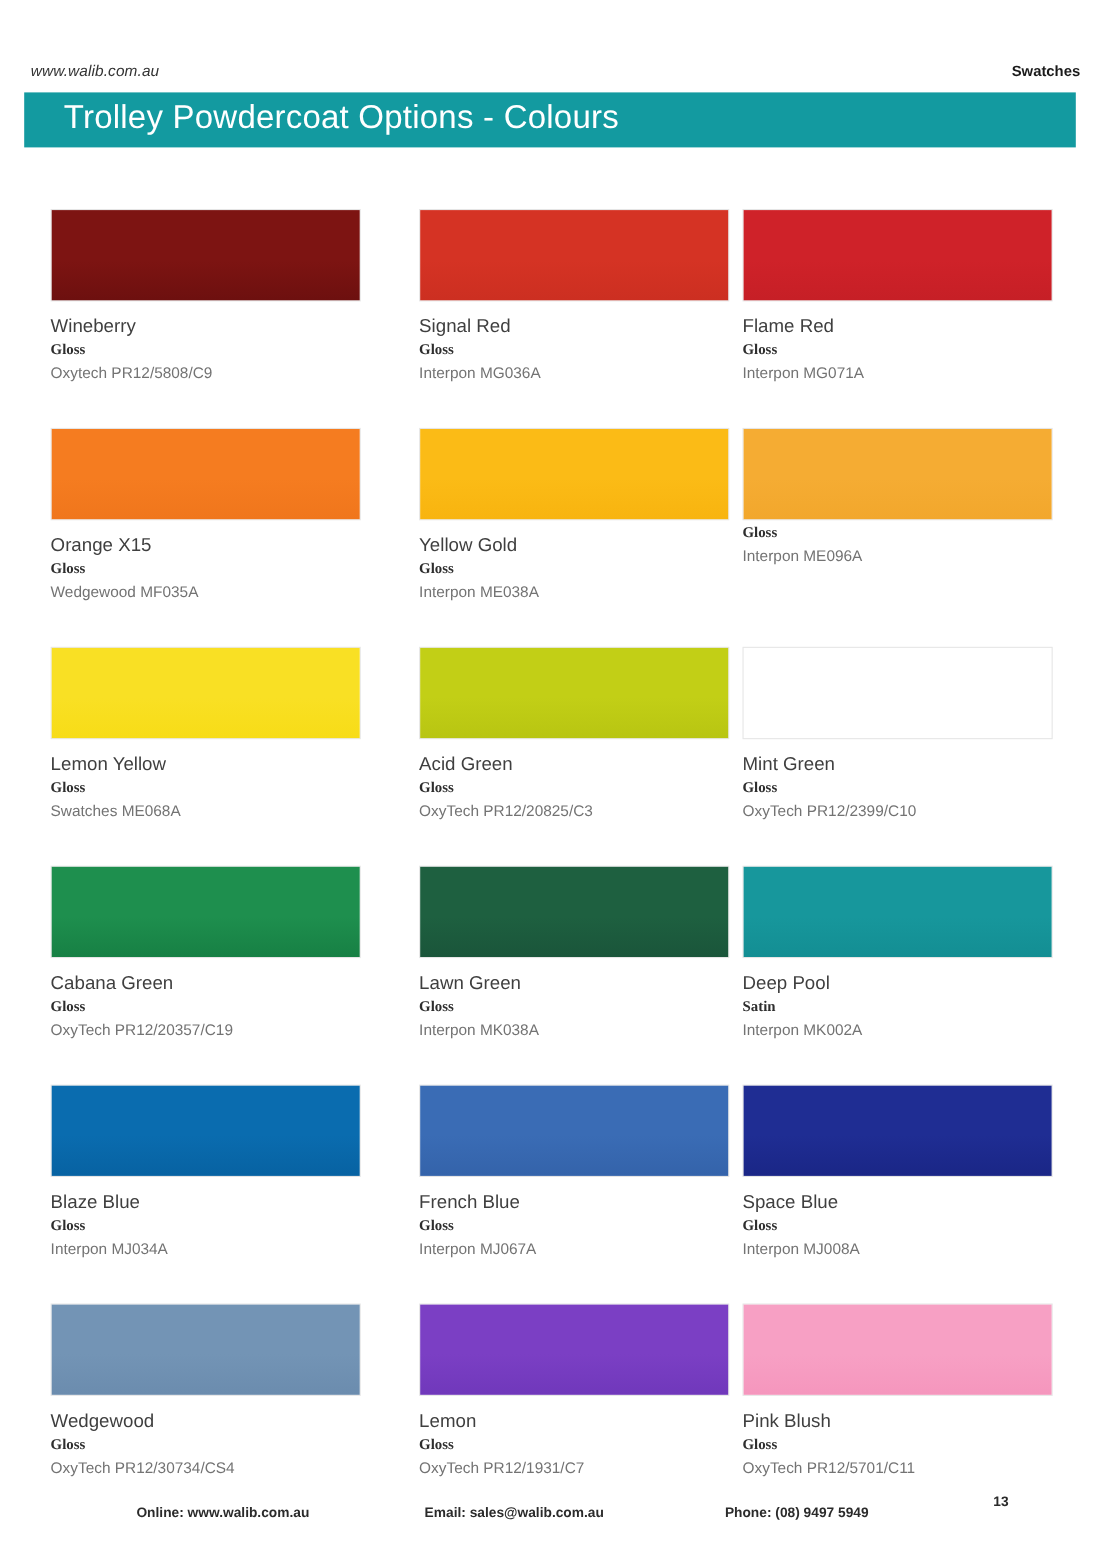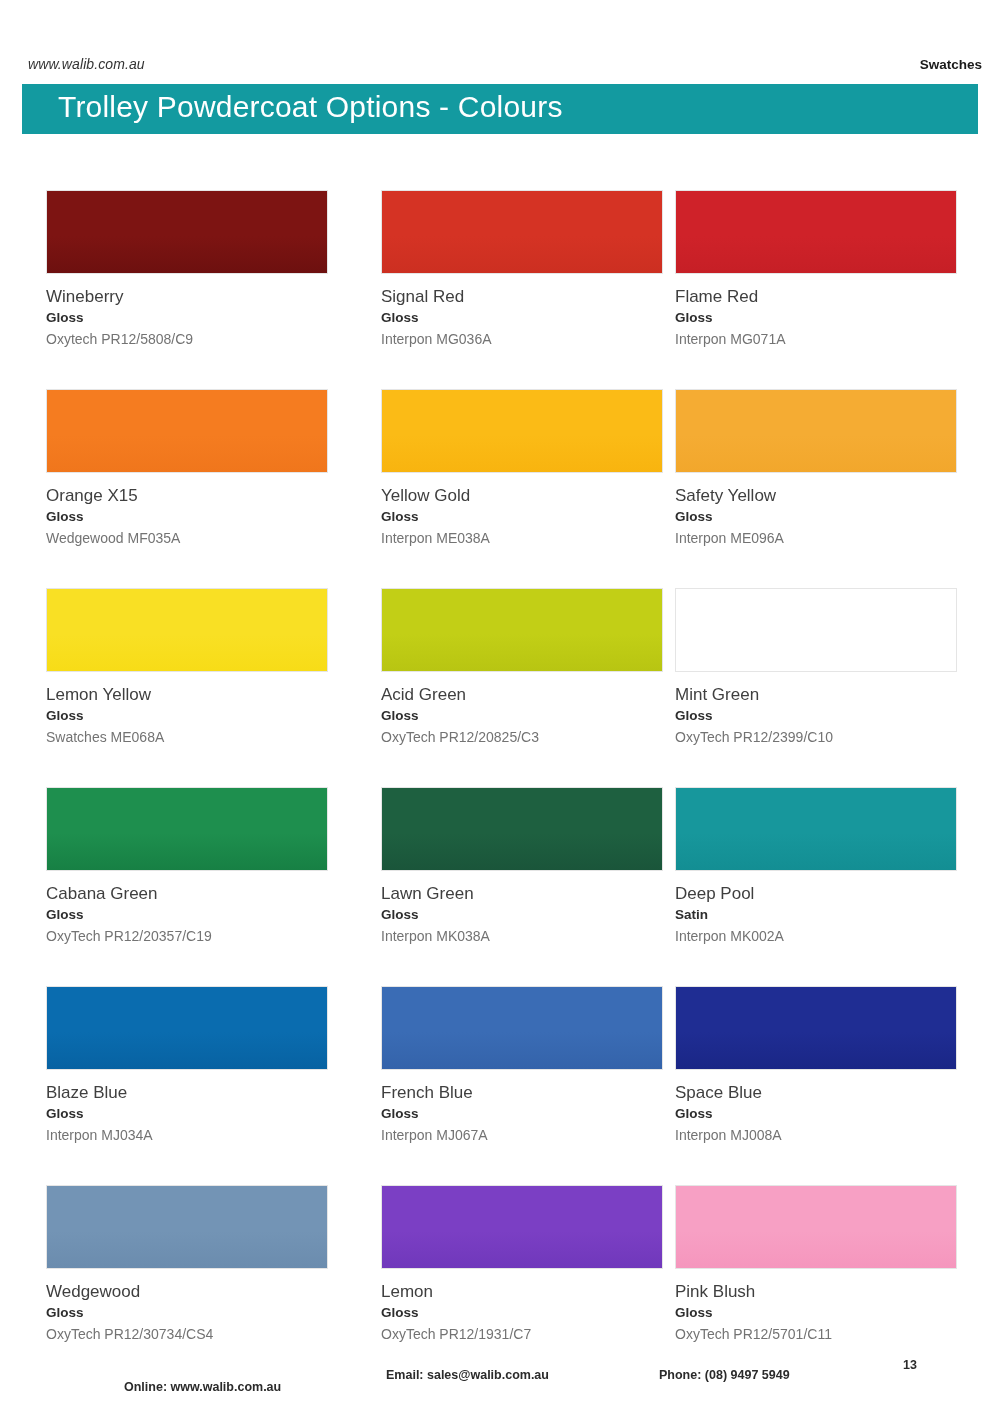--- a/index.html
+++ b/index.html
@@ -101,20 +101,21 @@
     line-height: 1.25;
     white-space: nowrap;
   }
   .finish {
     margin-top: 3px;
     font-size: 13.5px;
     font-weight: bold;
     color: #2e2e2e;
     line-height: 1.25;
     white-space: nowrap;
+    font-family: Liberation Serif, serif;
   }
   .code {
     margin-top: 4px;
     font-size: 14px;
     color: #737373;
     line-height: 1.25;
     white-space: nowrap;
   }
 
   
@@ -125,21 +126,21 @@
     width: 1000px;
     height: 30px;
   }
   .footer span {
     position: absolute;
     font-size: 12.5px;
     font-weight: bold;
     color: #2b2b2b;
     white-space: nowrap;
   }
-  .f-online { left: 124px; top: 12px; text-align: right; }
+  .f-online { left: 124px; top: 0; text-align: right; }
   .f-email  { left: 386px; top: 0; }
   .f-phone  { left: 659px; top: 0; }
   .page-num {
     position: absolute;
     left: 903px;
     top: -10px;
     font-size: 23px;
     font-weight: bold;
     color: #1a1a1a;
   }
@@ -196,21 +197,20 @@
           <div class="chip-inner" style="background: linear-gradient(rgb(251, 187, 22) 0%, rgb(251, 187, 22) 55%, rgb(248, 180, 15) 100%);"></div>
         </div>
         <div class="name">Yellow Gold</div>
         <div class="finish">Gloss</div>
         <div class="code">Interpon ME038A</div>
       </div>
       <div class="cell c2">
         <div class="chip">
           <div class="chip-inner" style="background: linear-gradient(rgb(245, 172, 51) 0%, rgb(245, 172, 51) 55%, rgb(242, 167, 44) 100%);"></div>
         </div>
-        <div class="name">Safety Yellow</div>
         <div class="finish">Gloss</div>
         <div class="code">Interpon ME096A</div>
       </div>
     </div>
     <div class="row">
       <div class="cell c0">
         <div class="chip">
           <div class="chip-inner" style="background: linear-gradient(rgb(249, 224, 36) 0%, rgb(249, 224, 36) 55%, rgb(247, 220, 23) 100%);"></div>
         </div>
         <div class="name">Lemon Yellow</div>

